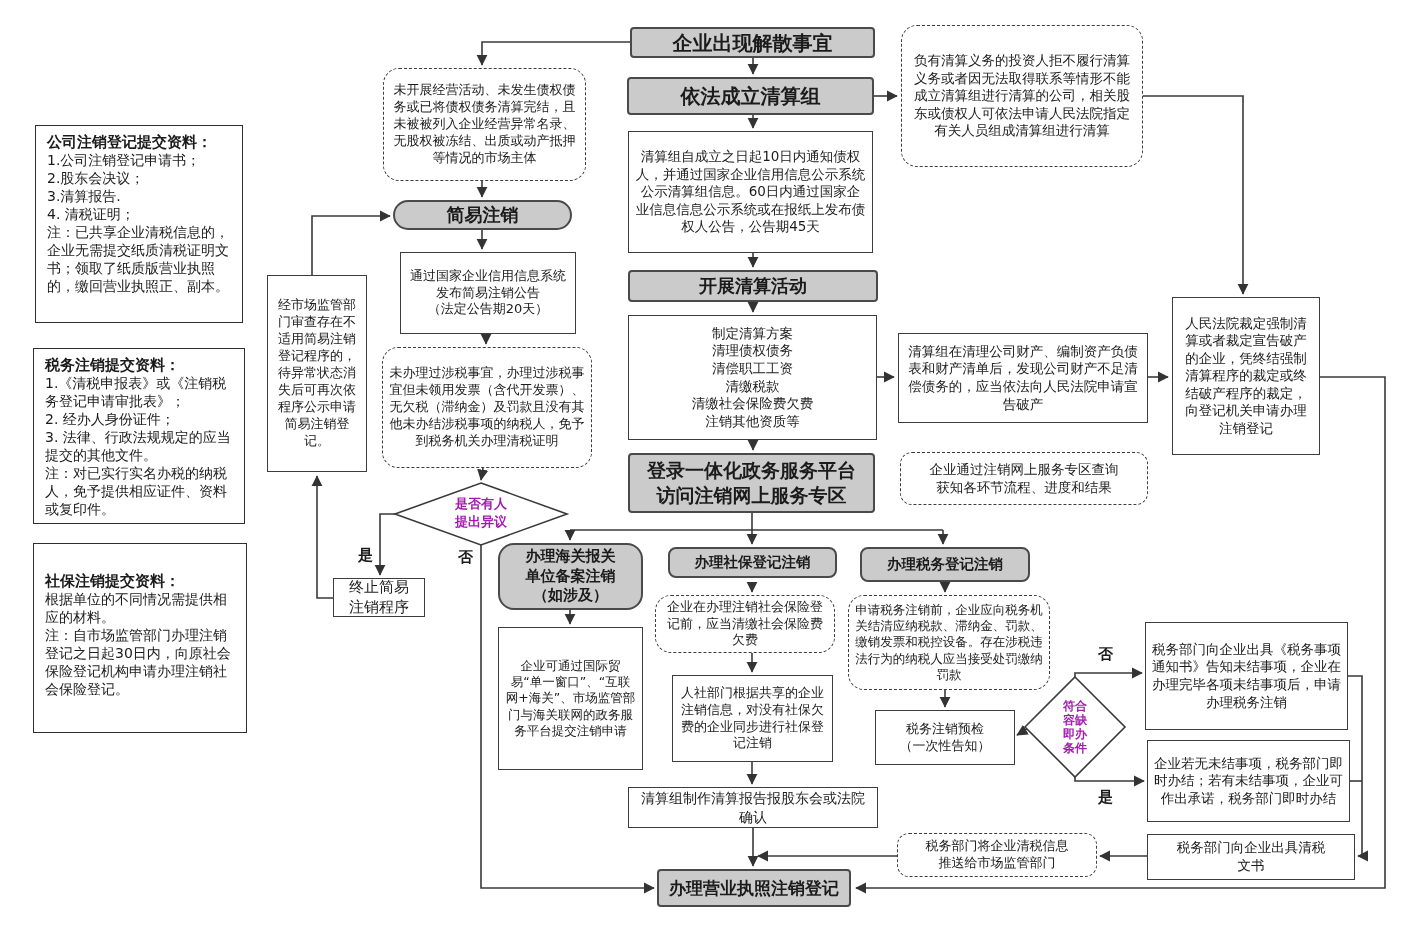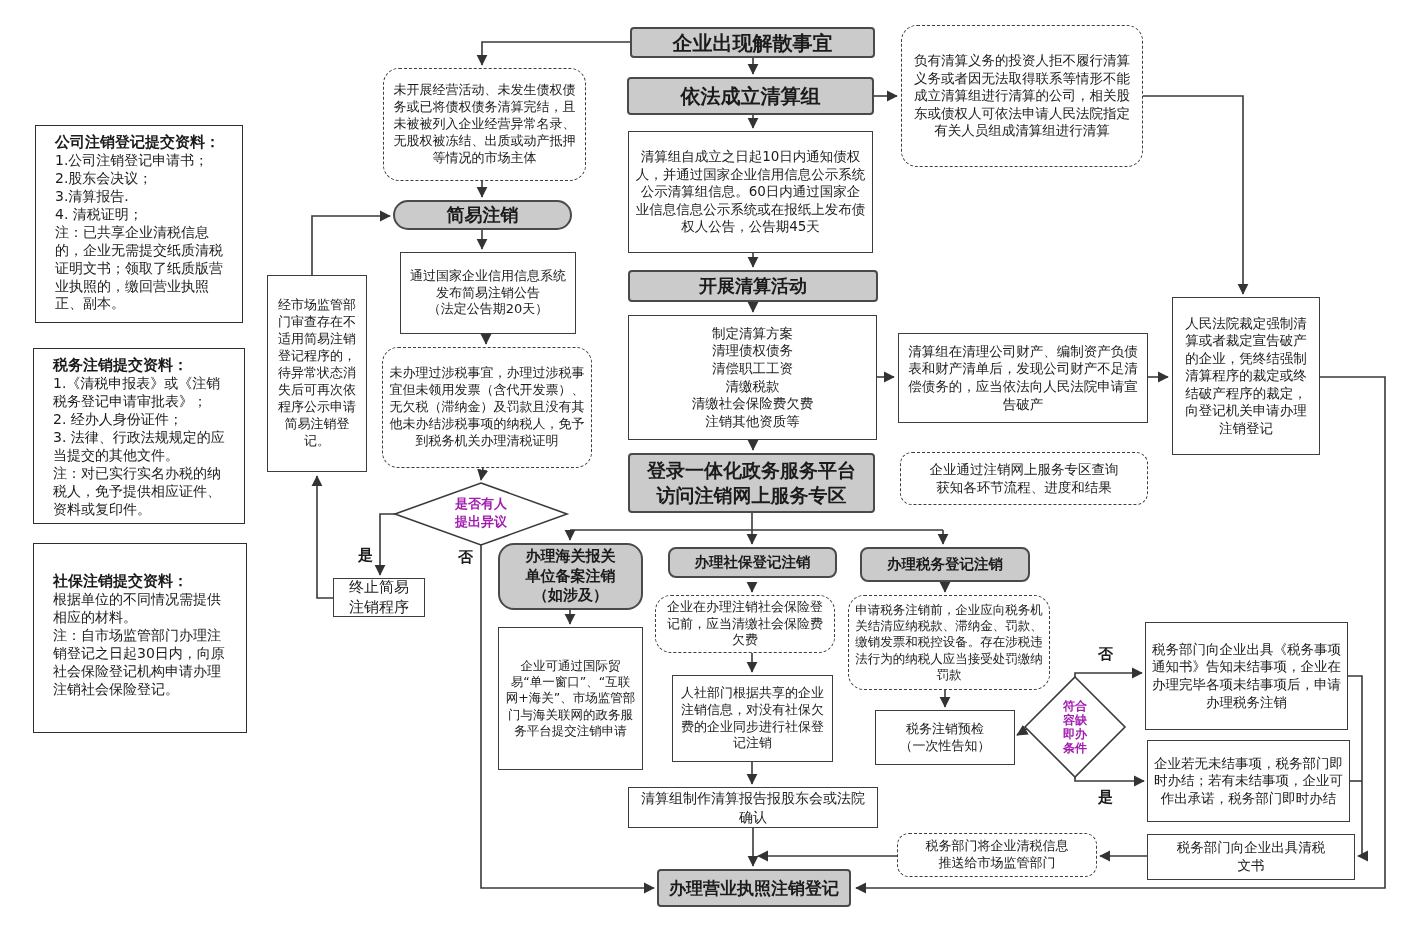--- a/index.html
+++ b/index.html
@@ -8,21 +8,21 @@
   svg.lines{position:absolute;left:0;top:0;z-index:1;}
   .node{position:absolute;z-index:2;box-sizing:border-box;display:flex;align-items:center;justify-content:center;
         text-align:center;white-space:pre-line;background:#ffffff;border:1.5px solid #3d3d3d;
         padding:3px 6px;font-size:13px;line-height:1.3;overflow:hidden;}
   .gray{background:#cbcbcb;border:2px solid #4a4a4a;font-weight:bold;}
   .dashed{border:1.7px dashed #3d3d3d;border-radius:16px;}
   .r4{border-radius:4px;}
   .r8{border-radius:8px;}
   .r14{border-radius:16px;}
   .panel{position:absolute;z-index:2;box-sizing:border-box;background:#fff;border:1.7px solid #2e2e2e;
-         padding:7px 19px;font-size:14px;line-height:1.28;text-align:left;overflow:hidden;}
+         padding:7px 11px;font-size:14px;line-height:1.28;text-align:left;overflow:hidden;}
   .panel .t{font-weight:bold;font-size:15px;display:block;}
   .panel .b{display:block;white-space:pre-line;}
   .dtext{position:absolute;z-index:3;text-align:center;white-space:pre-line;font-weight:600;color:#a21caf;}
   .lbl{position:absolute;z-index:3;font-size:15px;font-weight:bold;color:#1b1b1b;}
 </style>
 </head>
 <body>
 
 <div class="stage">
 

